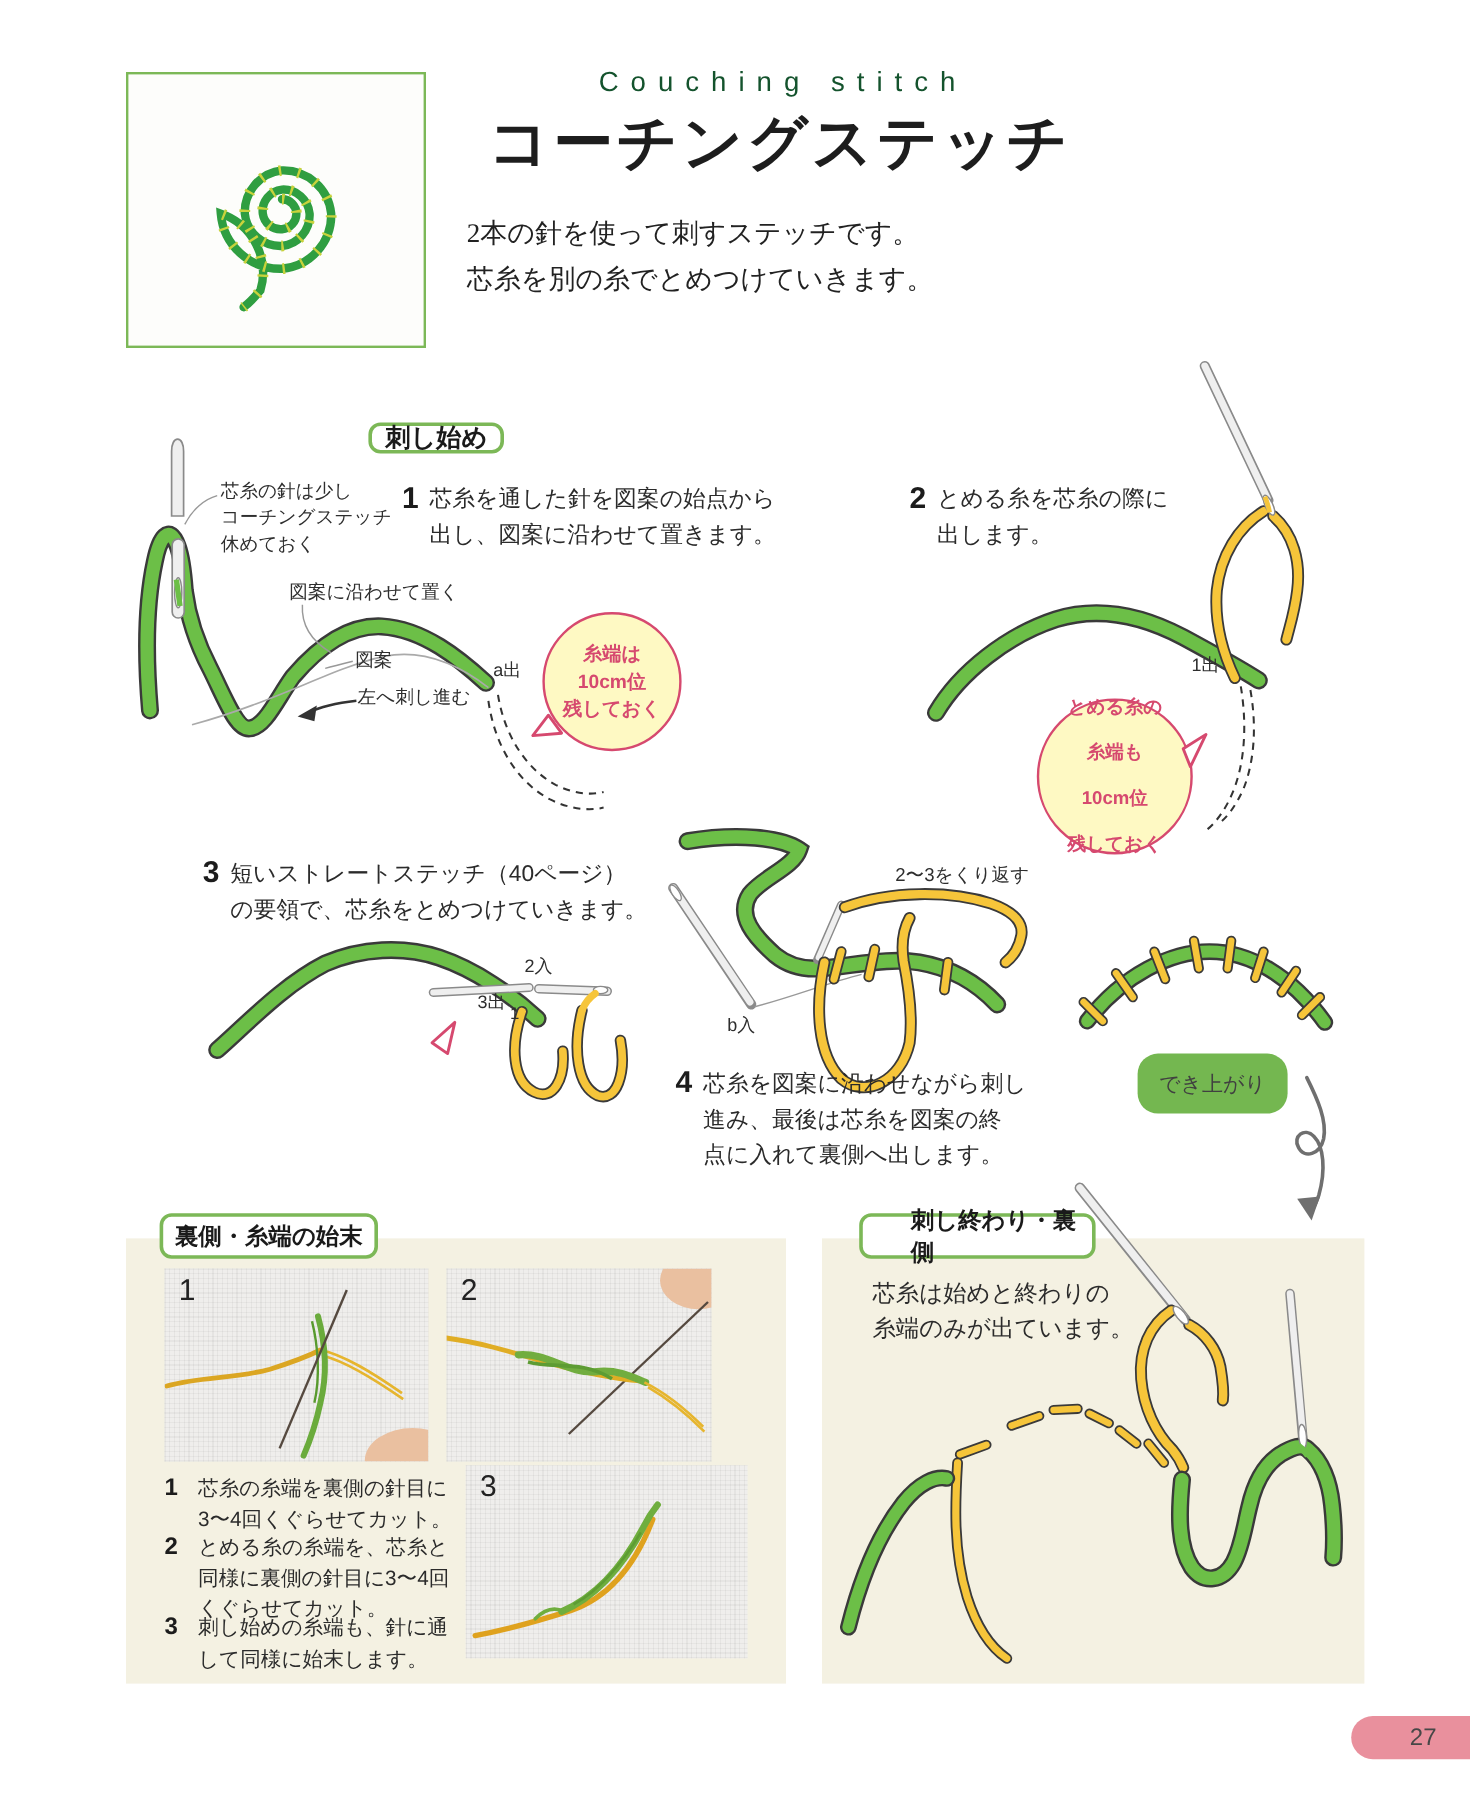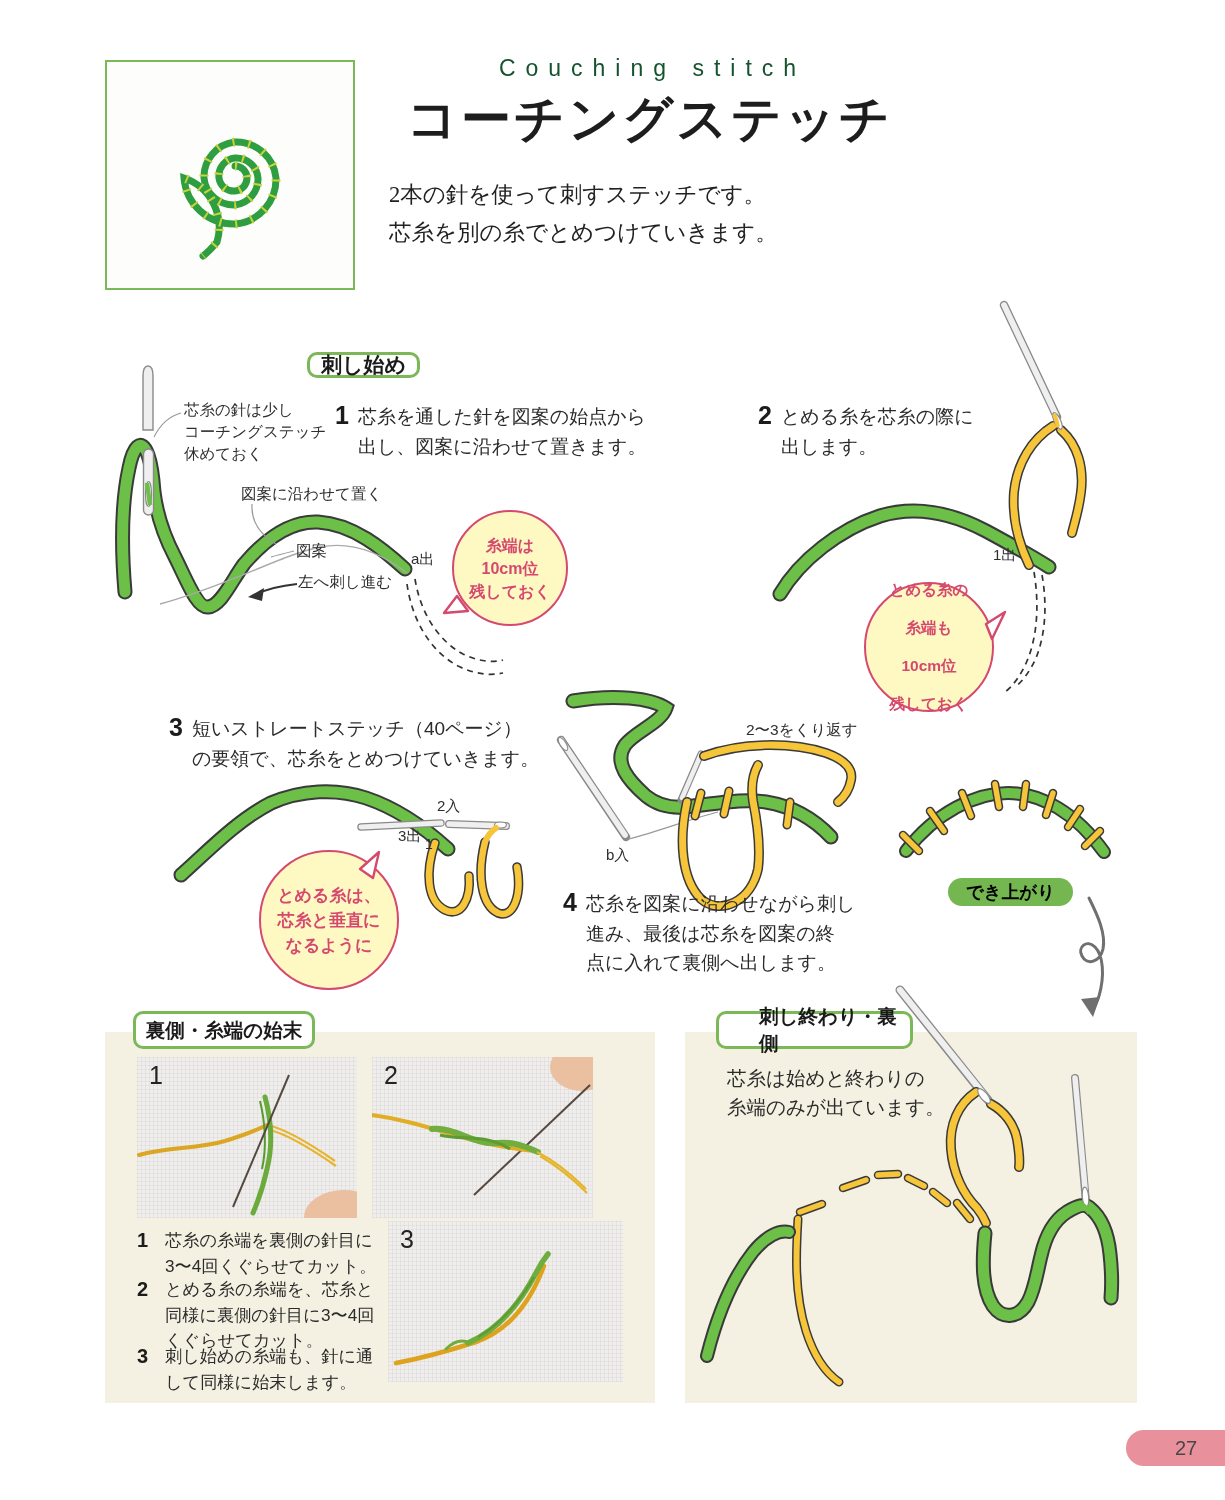--- a/index.html
+++ b/index.html
@@ -29,22 +29,22 @@
   
   .lbl{font-size:15.5px;color:#2e2e2e;line-height:22px;z-index:4;white-space:nowrap;}
   
   .callout{border:2.5px solid #d6496f;border-radius:50%;background:#fef9c3;display:flex;
       flex-direction:column;align-items:center;justify-content:center;text-align:center;
       color:#d6496f;font-weight:600;z-index:2;box-sizing:border-box;}
   .c1{left:452px;top:510px;width:116px;height:116px;font-size:16px;line-height:23px;}
   .c2{left:864px;top:582px;width:130px;height:130px;font-size:15.5px;line-height:22px;gap:16px;}
   .c3{left:259px;top:850px;width:140px;height:140px;font-size:17px;line-height:25px;}
   
-  .done-badge{left:948px;top:878px;width:125px;height:28px;background:#74b750;border-radius:17px;
-      color:#000000;font-size:17.5px;display:flex;align-items:center;justify-content:center;z-index:4;font-weight:bold;}
+  .done-badge{left:948px;top:878px;width:125px;height:50px;background:#74b750;border-radius:17px;
+      color:#404040;font-size:17.5px;display:flex;align-items:center;justify-content:center;z-index:4;}
   .page-badge{left:1126px;top:1430px;width:120px;height:36px;background:#e9909d;border-radius:18px;
       color:#474747;font-size:20px;display:flex;align-items:center;justify-content:center;z-index:4;}
   
   .panel{background:#f4f1e2;z-index:0;}
   .panel-left{left:105px;top:1032px;width:550px;height:371px;}
   .panel-right{left:685px;top:1032px;width:452px;height:371px;}
   
   .photo{background-color:#efeeec;z-index:1;overflow:hidden;
      background-image:repeating-linear-gradient(0deg,rgba(0,0,0,0.04) 0 1px,transparent 1px 4px),
                       repeating-linear-gradient(90deg,rgba(0,0,0,0.045) 0 1px,transparent 1px 4px);}
@@ -138,25 +138,20 @@
   <div class="abs callout c1">
     <div>糸端は</div>
     <div>10cm位</div>
     <div>残しておく</div>
   </div>
   <div class="abs callout c2">
     <div>とめる糸の</div>
     <div>糸端も</div>
     <div>10cm位</div>
     <div>残しておく</div>
-  </div>
-  <div class="abs callout c3">
-    <div>とめる糸は、</div>
-    <div>芯糸と垂直に</div>
-    <div>なるように</div>
   </div>
 
   <div class="abs photo p1">
     <svg width="220" height="161" viewBox="0 0 220 161">
       <ellipse cx="207" cy="160" rx="40" ry="27" fill="#eac0a0"></ellipse>
       <path d="M2,98 C30,90 60,92 88,84 C104,79 118,74 130,68" fill="none" stroke="#dba622" stroke-width="4" stroke-linecap="round"></path>
       <path d="M130,68 C150,72 175,88 198,104" fill="none" stroke="#e6b52e" stroke-width="2.2"></path>
       <path d="M133,73 C152,78 176,93 199,109" fill="none" stroke="#e6b52e" stroke-width="2.2"></path>
       <path d="M128,40 C134,62 136,88 130,112 C127,126 122,142 116,156" fill="none" stroke="#6aab3c" stroke-width="5" stroke-linecap="round"></path>
       <path d="M123,44 C128,64 130,90 125,112" fill="none" stroke="#589a2e" stroke-width="2"></path>

